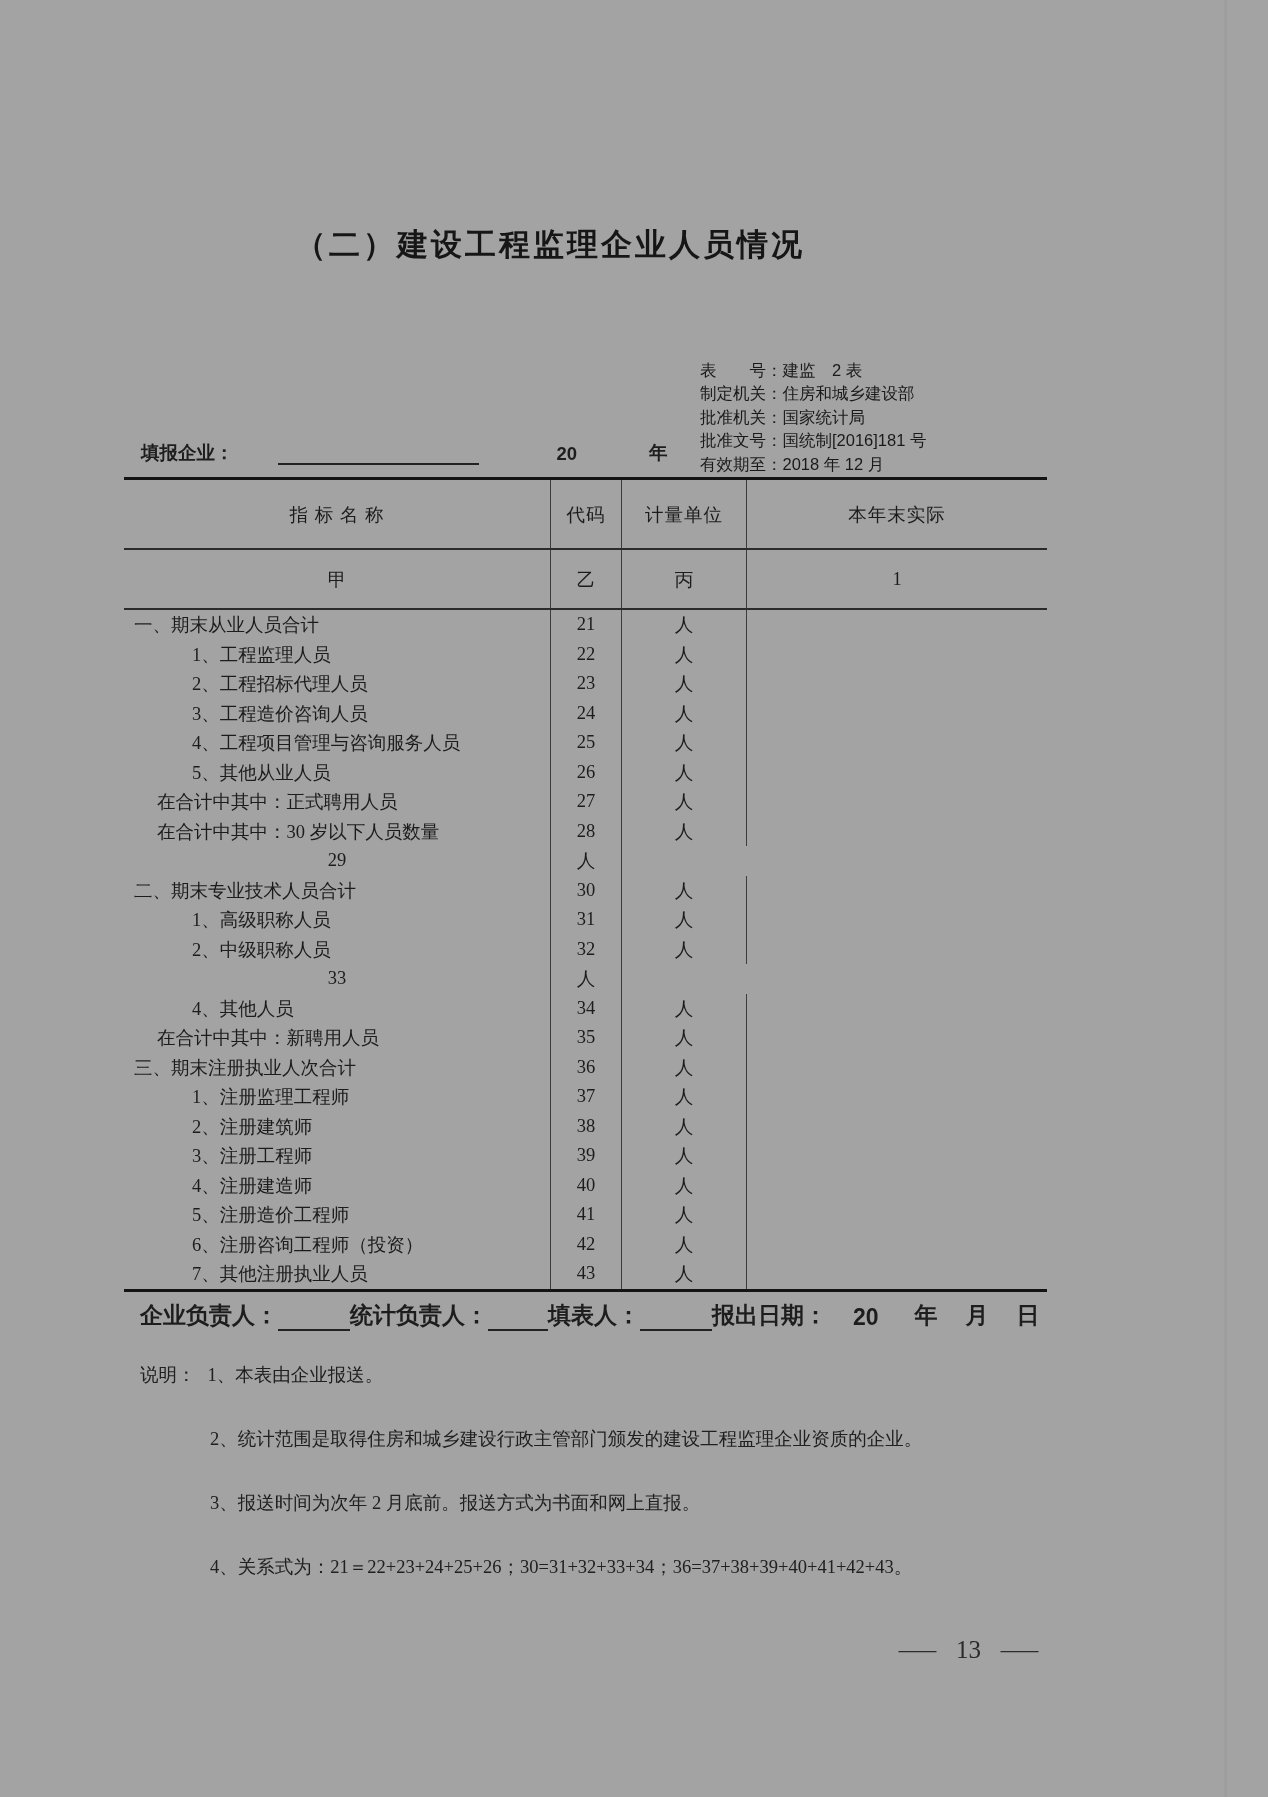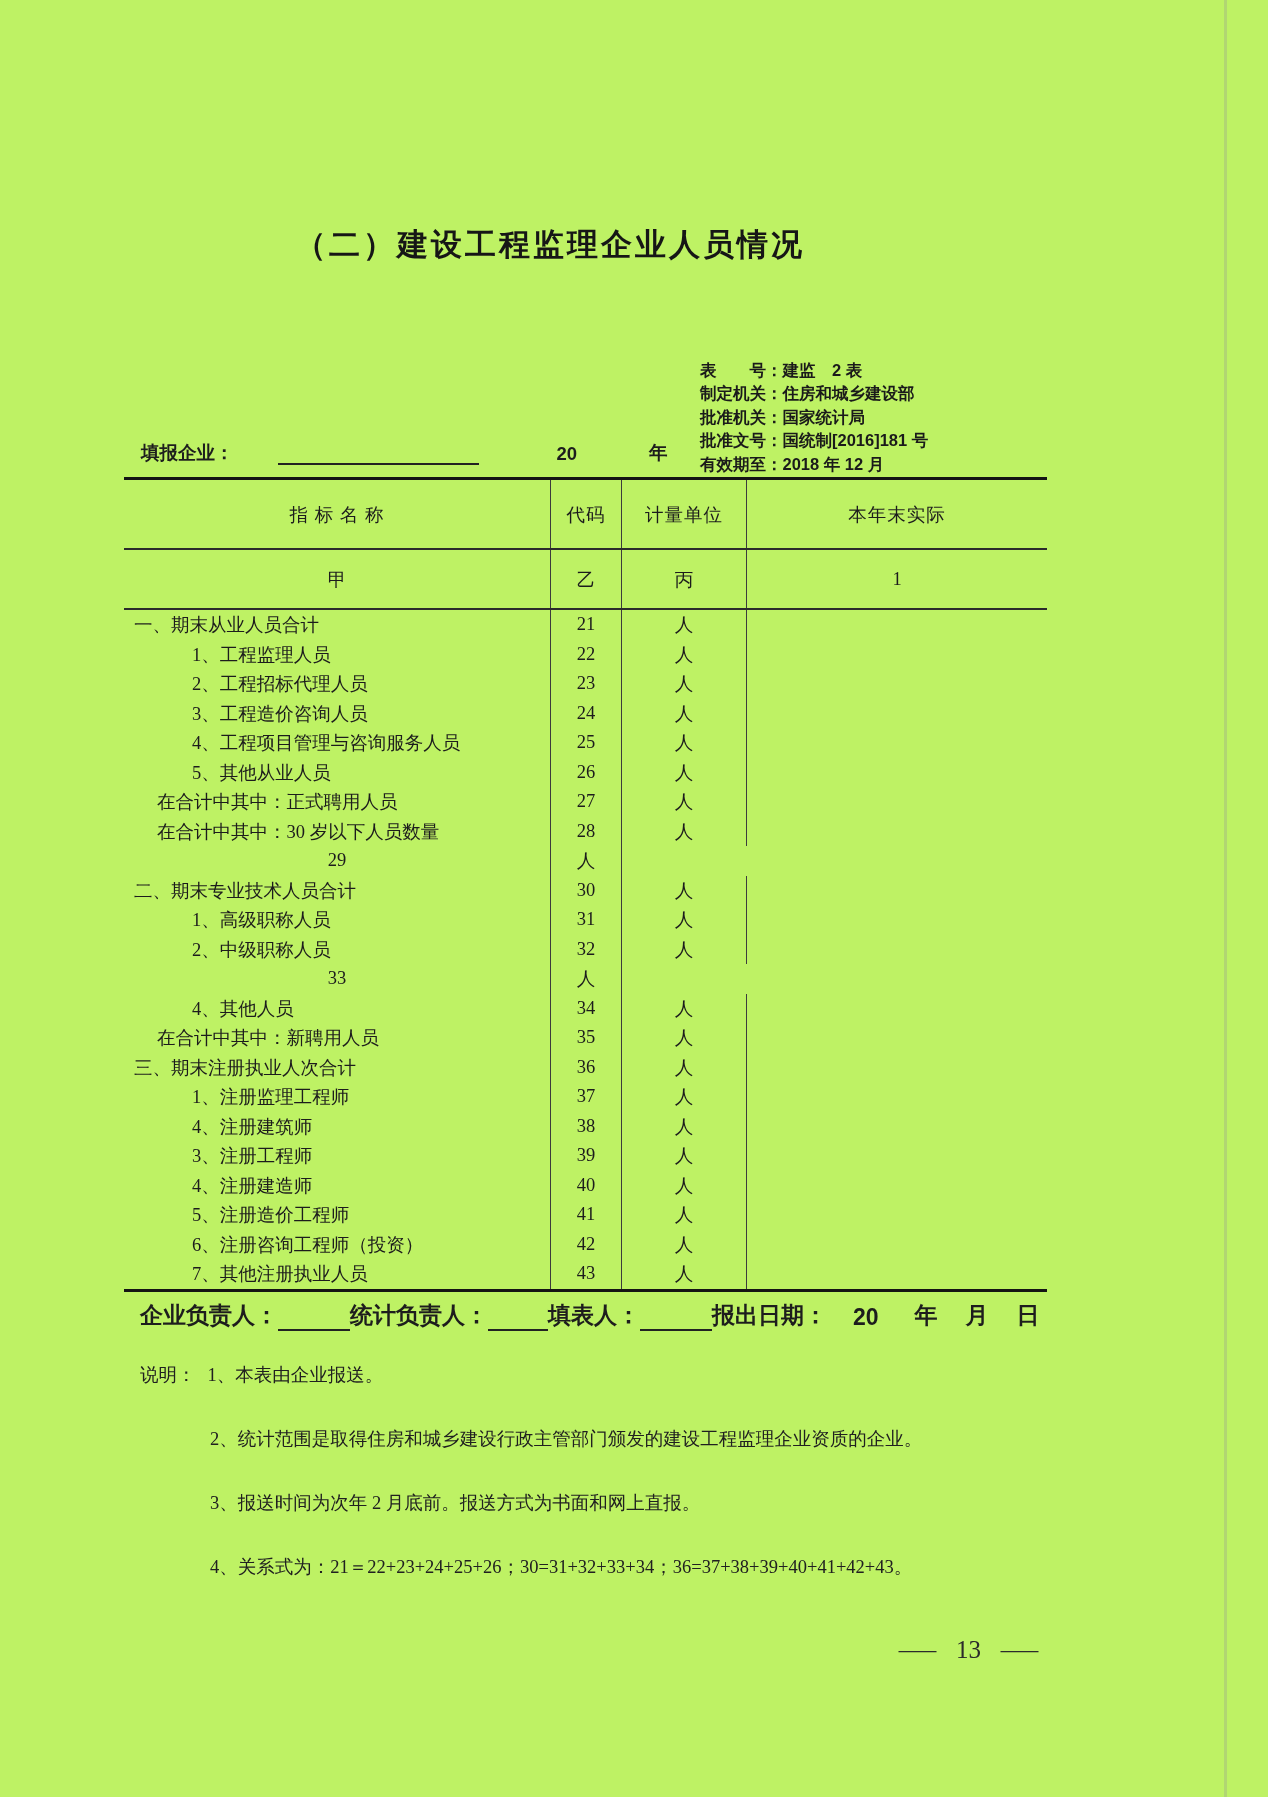--- a/index.html
+++ b/index.html
@@ -1,40 +1,40 @@
 <!DOCTYPE html>
 <html><head>
 <meta charset="utf-8">
 <style>
   * { margin:0; padding:0; box-sizing:border-box; }
   html,body { background:#ffffff; }
   .page {
     position:relative;
     width:1268px; height:1797px;
-    background:#bef264;
+    background:#a3a3a3;
     font-family:"Liberation Serif", serif;
     color:#1d1d1d;
     overflow:hidden;
   }
   
   .scan-streak {
     position:absolute; top:0; left:1224px; width:3px; height:100%;
     background:rgba(150,150,150,0.30);
   }
   .doc-title {
     position:absolute; top:224px; left:140px; width:820px;
     text-align:center;
     font-family:"Liberation Sans", sans-serif;
     font-weight:bold; font-size:31px; letter-spacing:3px;
     color:#161616;
   }
   .meta-block {
     position:absolute; left:700px; top:359px;
     font-family:"Liberation Sans", sans-serif;
-    font-size:16.5px; font-weight:700; line-height:23.4px;
+    font-size:16.5px; font-weight:400; line-height:23.4px;
     color:#1a1a1a; white-space:nowrap;
   }
   .report-line {
     position:absolute; left:141px; top:440px;
     font-size:18.5px; font-weight:600;
     font-family:"Liberation Sans", sans-serif;
     display:flex; align-items:flex-end; white-space:nowrap;gap:44px;
   }
   .blank-line {
     display:inline-block; border-bottom:2px solid #222;
@@ -248,21 +248,21 @@
         </div>
 
         <div class="trow drow">
           <div class="cell c1 v indent-b">1、注册监理工程师</div>
           <div class="cell c2 v">37</div>
           <div class="cell c3 v">人</div>
           <div class="cell c4"></div>
         </div>
 
         <div class="trow drow">
-          <div class="cell c1 v indent-b">4、注册建筑师</div>
+          <div class="cell c1 v indent-b">2、注册建筑师</div>
           <div class="cell c2 v">38</div>
           <div class="cell c3 v">人</div>
           <div class="cell c4"></div>
         </div>
 
         <div class="trow drow">
           <div class="cell c1 v indent-b">3、注册工程师</div>
           <div class="cell c2 v">39</div>
           <div class="cell c3 v">人</div>
           <div class="cell c4"></div>

